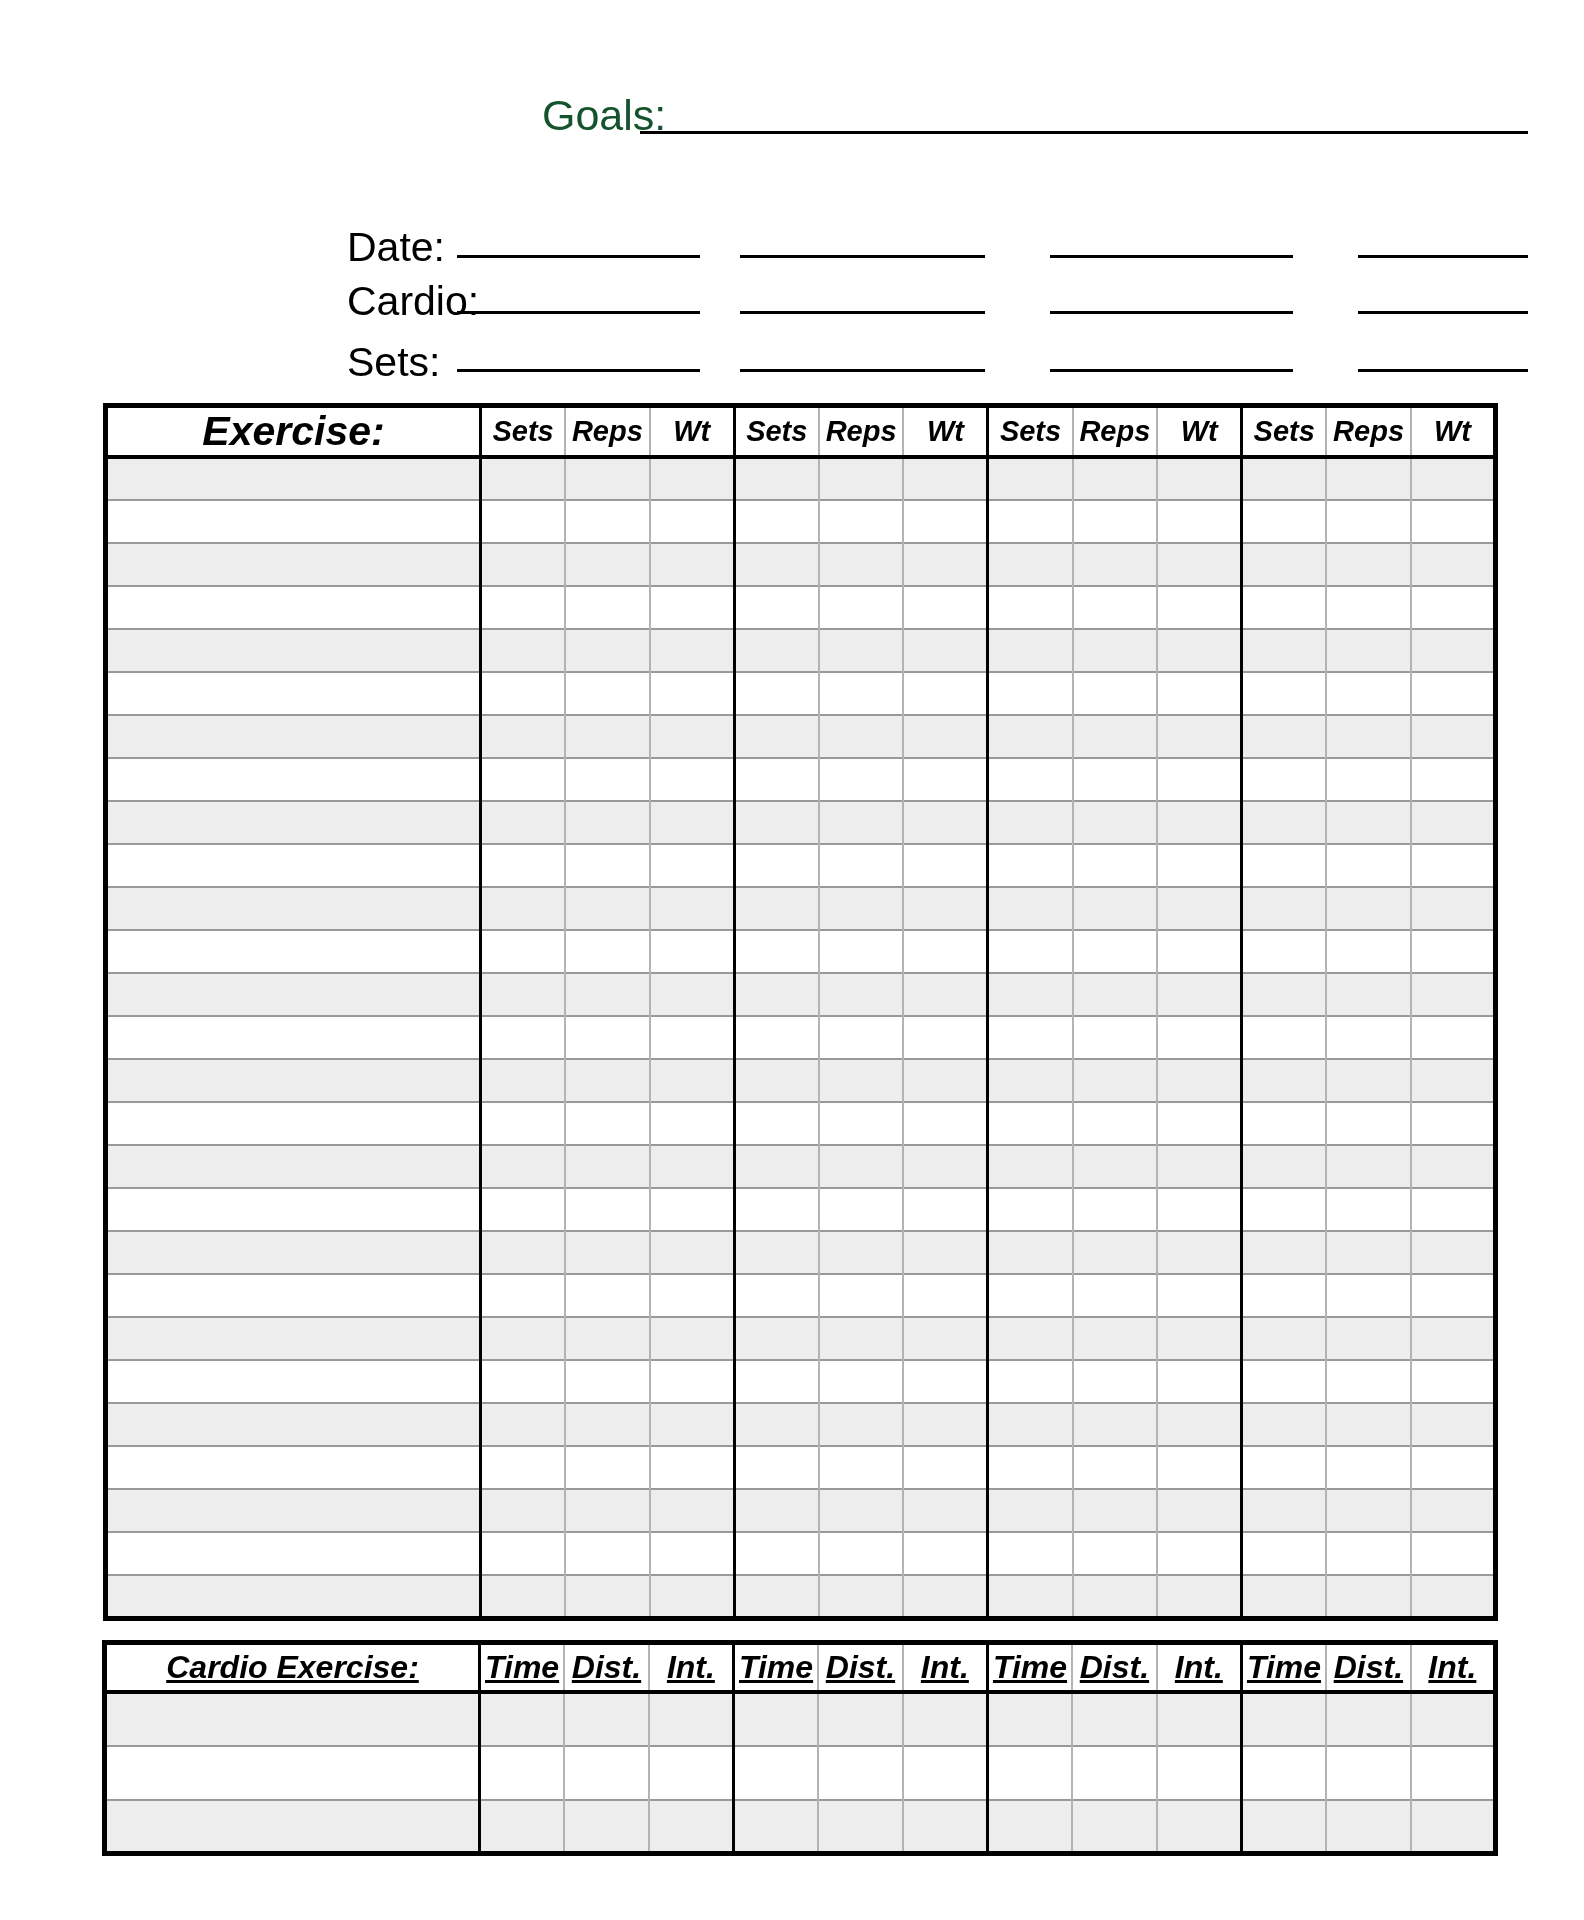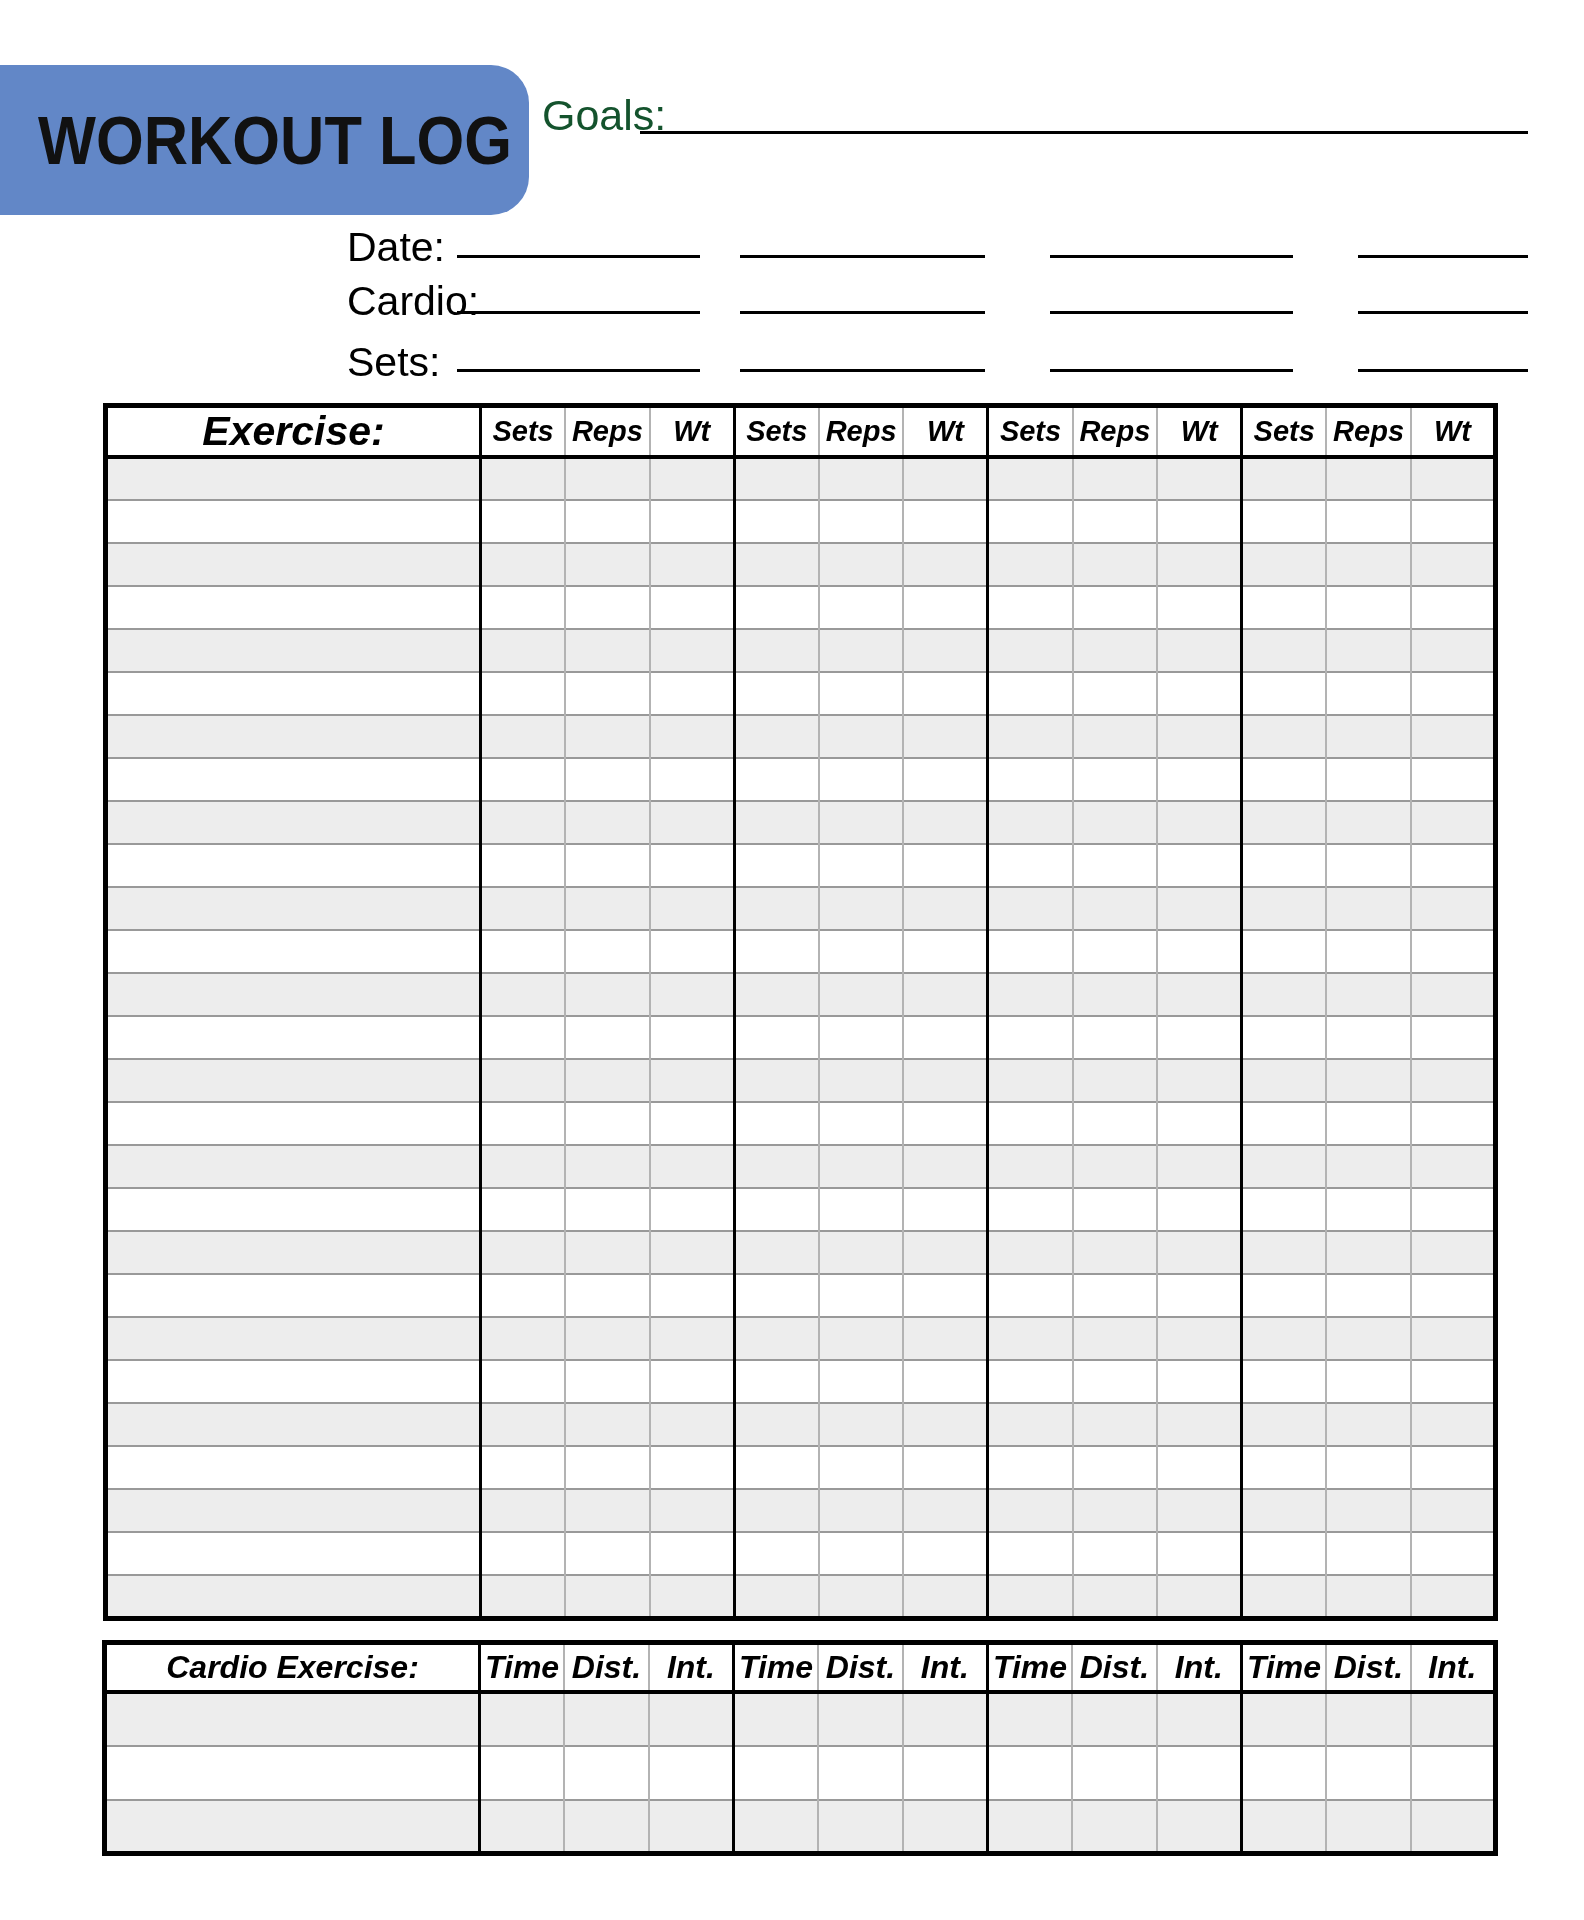--- a/index.html
+++ b/index.html
@@ -72,21 +72,21 @@
 
   
   table.log-table {
     position: absolute;
     border-collapse: collapse;
     table-layout: fixed;
     background: #fff;
     border: 5px solid #000;
   }
   #main-table   { left: 103px; top: 403px;  width: 1395px; }
-  #cardio-table { left: 102px; top: 1640px; width: 1396px; }
+  #cardio-table { left: 102px; top: 1640px; width: 1396px; text-decoration: underline; }
 
   .log-table th, .log-table td { padding: 0; }
 
   .log-table thead th {
     border-bottom: 4px solid #000;
     font-weight: 700;
     font-style: italic;
     text-align: center;
     vertical-align: middle;
     background: #fff;
@@ -106,23 +106,20 @@
   .log-table tbody td { border-top: 2px solid #999999; }
   #main-table tbody tr   { height: 43px; }
   #cardio-table tbody tr { height: 54px; }
   .log-table tbody tr.striped td { background: #ededed; }
 </style>
 </head>
 <body>
 
 <div class="page">
 
-  <div class="banner" style="background: rgb(98, 135, 199);">
-    <span class="banner-text" style="color: rgb(17, 17, 17);">WORKOUT LOG</span>
-  </div>
 
   <span class="goals-label">Goals:</span>
   <div class="goals-line"></div>
 
   <span class="info-label row0">Date:</span>
   <span class="info-label row1">Cardio:</span>
   <span class="info-label row2">Sets:</span>
 
   <div class="info-line-set row0">
     <div class="seg s0"></div>

